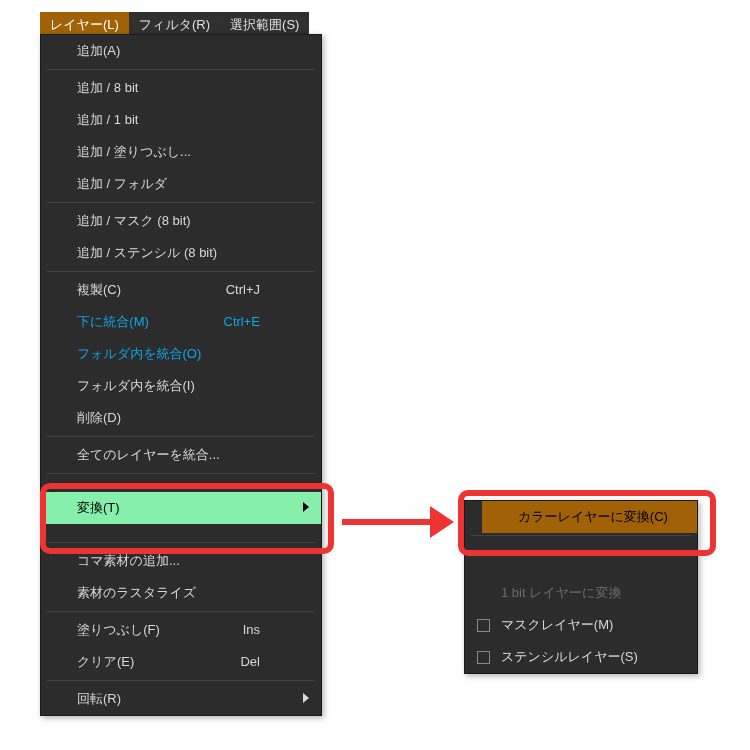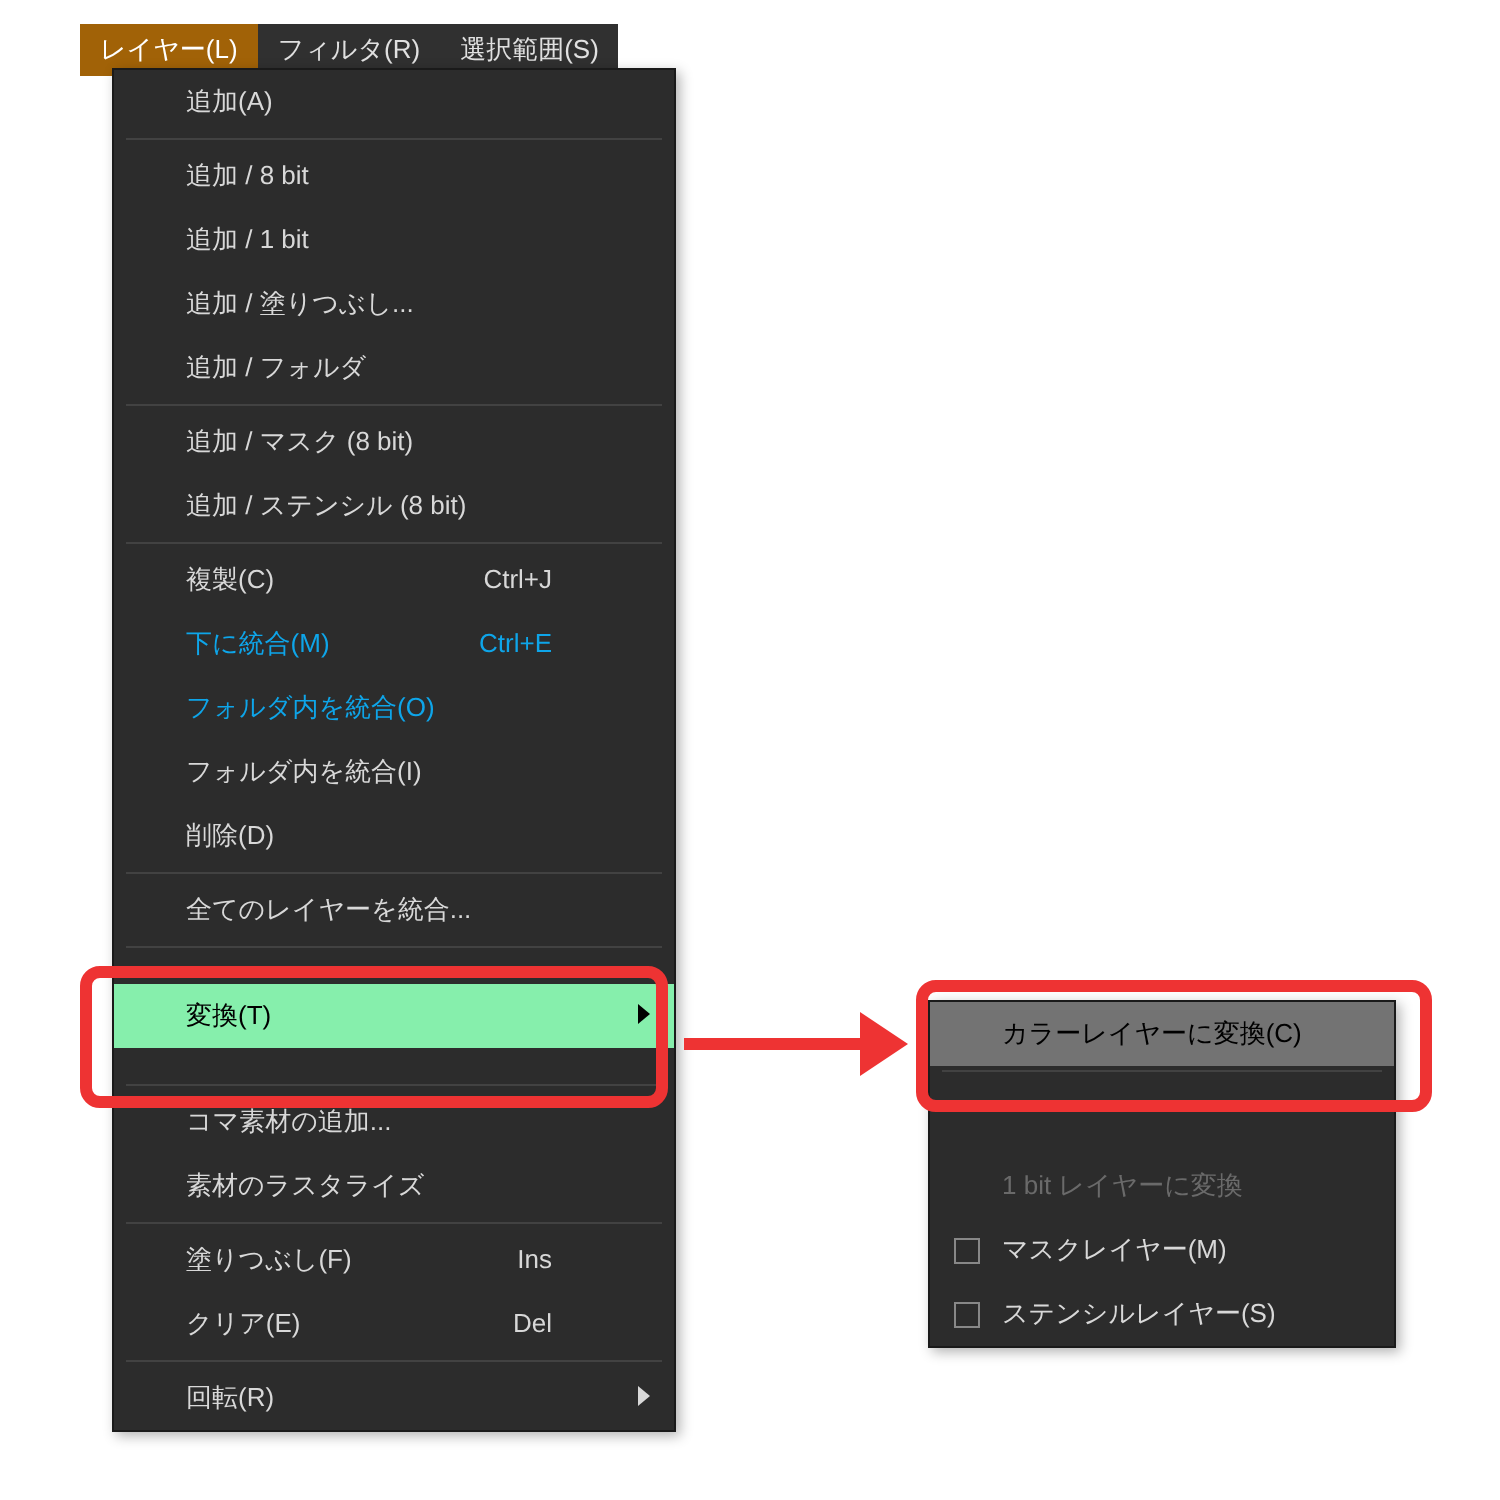--- a/index.html
+++ b/index.html
@@ -31,21 +31,20 @@
 }
 .dropdown {
   position: absolute;
   left: 40px;
   top: 34px;
   width: 280px;
   background: #2c2c2c;
   border: 1px solid #1a1a1a;
   box-shadow: 2px 2px 6px rgba(0,0,0,.3);
   color: #d8d8d8;
-  margin-left: 16px;
 }
 .dropdown .item {
   height: 32px;
   line-height: 32px;
   padding: 0 32px 0 36px;
   position: relative;
   white-space: nowrap;
 }
 .dropdown .item.disabled {
   color: #0ea5e9;
@@ -110,21 +109,21 @@
   color: #d8d8d8;
 }
 .submenu .item {
   height: 32px;
   line-height: 32px;
   padding: 0 12px 0 36px;
   position: relative;
   white-space: nowrap;
 }
 .submenu .item.disabled { color: #6a6a6a; margin-top: 41px; }
-.submenu .item.highlight { background: #737373; color: #000; }
+.submenu .item.highlight { background: #a16207; color: #000; margin-left: 17px; }
 .submenu .sep {
   height: 1px;
   background: #424242;
   margin: 2px 6px;
 }
 .submenu .checkbox {
   position: absolute;
   left: 12px; top: 10px;
   width: 11px; height: 11px;
   border: 1px solid #888;

